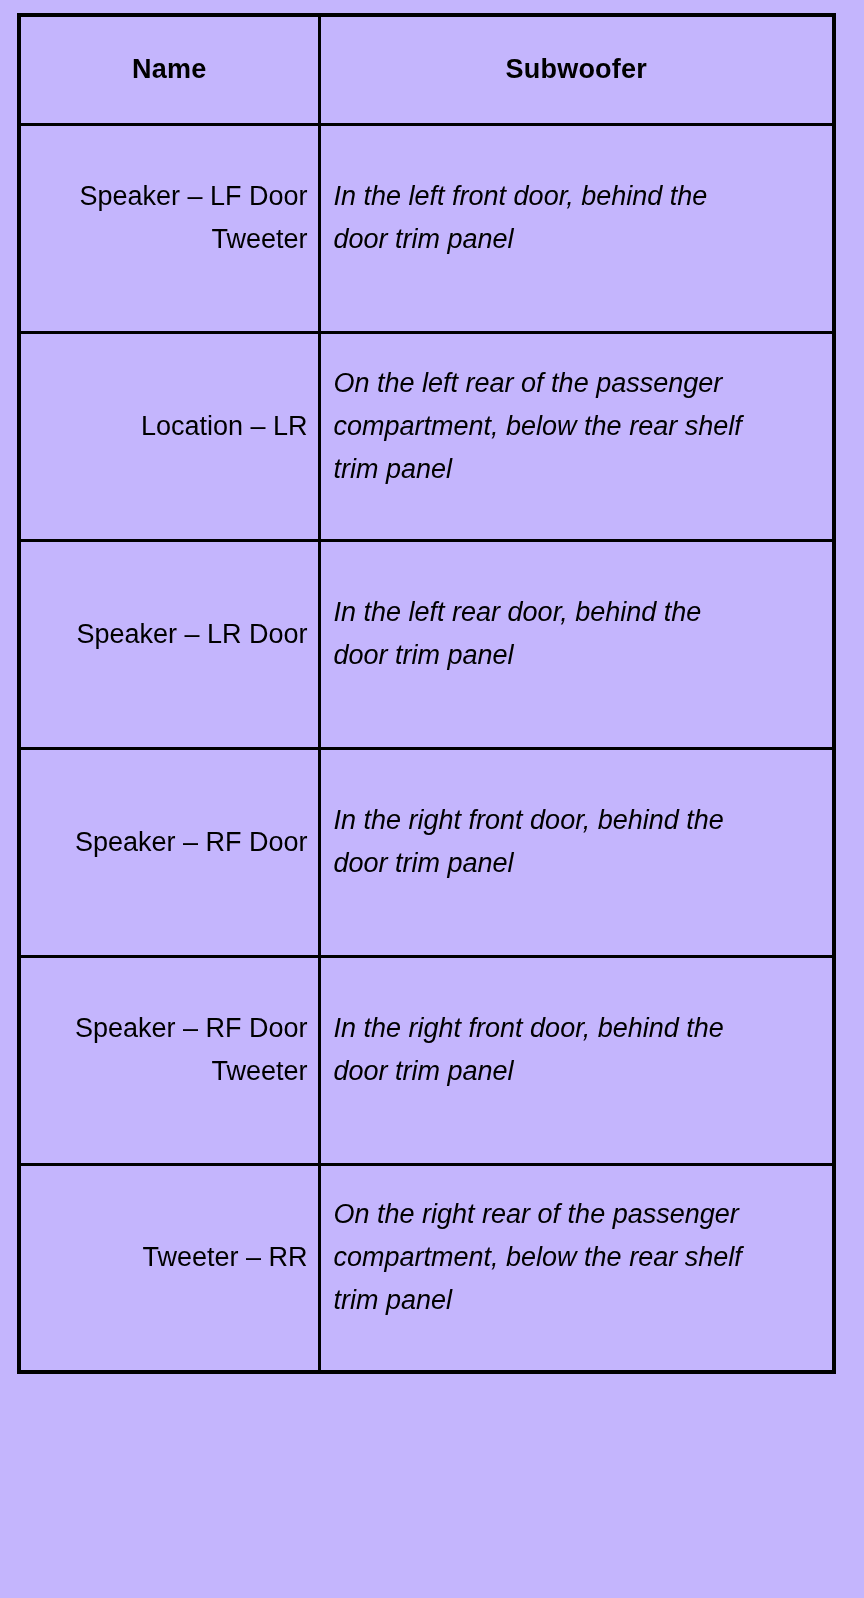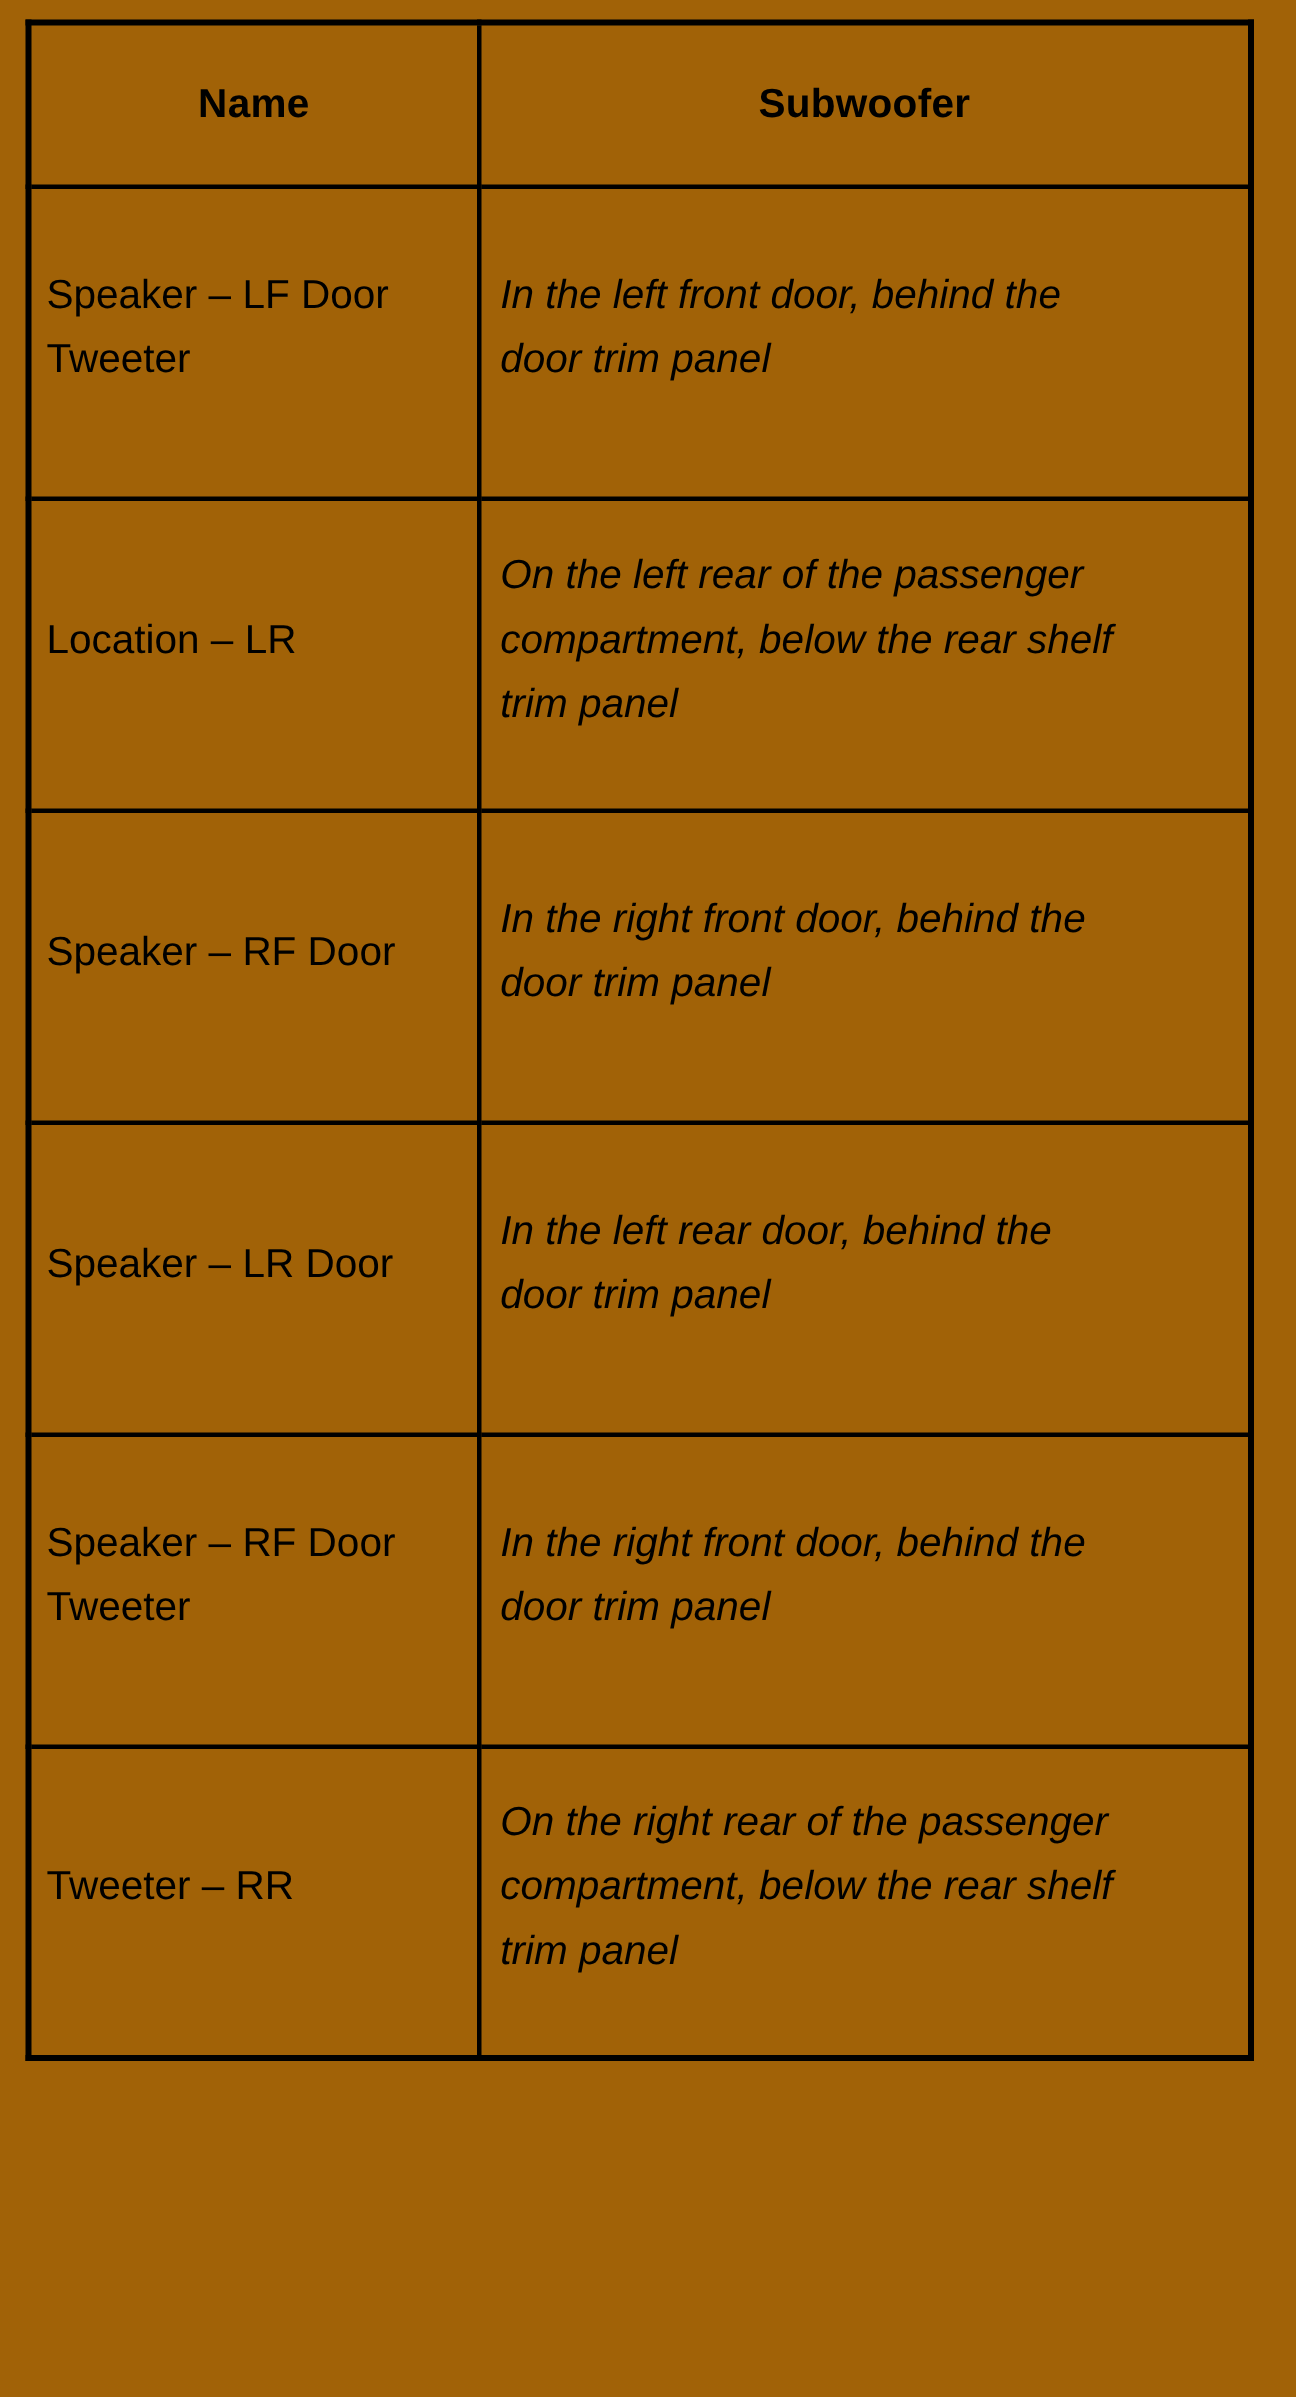--- a/index.html
+++ b/index.html
@@ -5,21 +5,21 @@
   html, body {
     margin: 0;
     padding: 0;
     background: #ffffff;
     font-family: "Liberation Sans", sans-serif;
   }
   .page {
     position: relative;
     width: 864px;
     height: 1598px;
-    background: #a16207;
+    background: #c4b5fd;
     overflow: hidden;
   }
   table.spec-table {
     position: absolute;
     left: 17px;
     top: 13px;
     border-collapse: collapse;
     table-layout: fixed;
     border: 4px solid #000000;
   }
@@ -38,21 +38,21 @@
     font-size: 27px;
     font-weight: bold;
     text-align: center;
     letter-spacing: 0.2px;
   }
   .spec-table td {
     font-size: 27px;
     line-height: 43px;
   }
   td.cell-name {
-    text-align: left;
+    text-align: right;
     padding: 0 10px 20px 10px;
     margin-top: 19px;
   }
   td.cell-location {
     text-align: left;
     padding: 0 30px 20px 13px;
   }
   .loc-text {
     max-width: 415px;
     font-style: italic;
@@ -80,29 +80,29 @@
             <div class="loc-text">In the left front door, behind the door trim panel</div>
           </td>
         </tr>
         <tr>
           <td class="cell-name">Location – LR</td>
           <td class="cell-location">
             <div class="loc-text">On the left rear of the passenger compartment, below the rear shelf trim panel</div>
           </td>
         </tr>
         <tr>
+          <td class="cell-name">Speaker – LR Door</td>
+          <td class="cell-location">
+            <div class="loc-text">In the left rear door, behind the door trim panel</div>
+          </td>
+        </tr>
+        <tr>
           <td class="cell-name">Speaker – RF Door</td>
           <td class="cell-location">
             <div class="loc-text">In the right front door, behind the door trim panel</div>
-          </td>
-        </tr>
-        <tr>
-          <td class="cell-name">Speaker – LR Door</td>
-          <td class="cell-location">
-            <div class="loc-text">In the left rear door, behind the door trim panel</div>
           </td>
         </tr>
         <tr>
           <td class="cell-name">Speaker – RF Door Tweeter</td>
           <td class="cell-location">
             <div class="loc-text">In the right front door, behind the door trim panel</div>
           </td>
         </tr>
         <tr>
           <td class="cell-name">Tweeter – RR</td>

